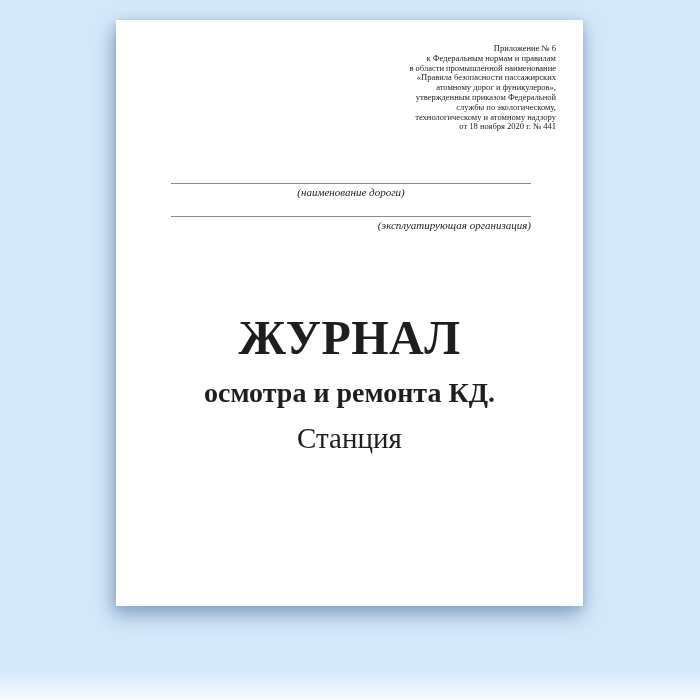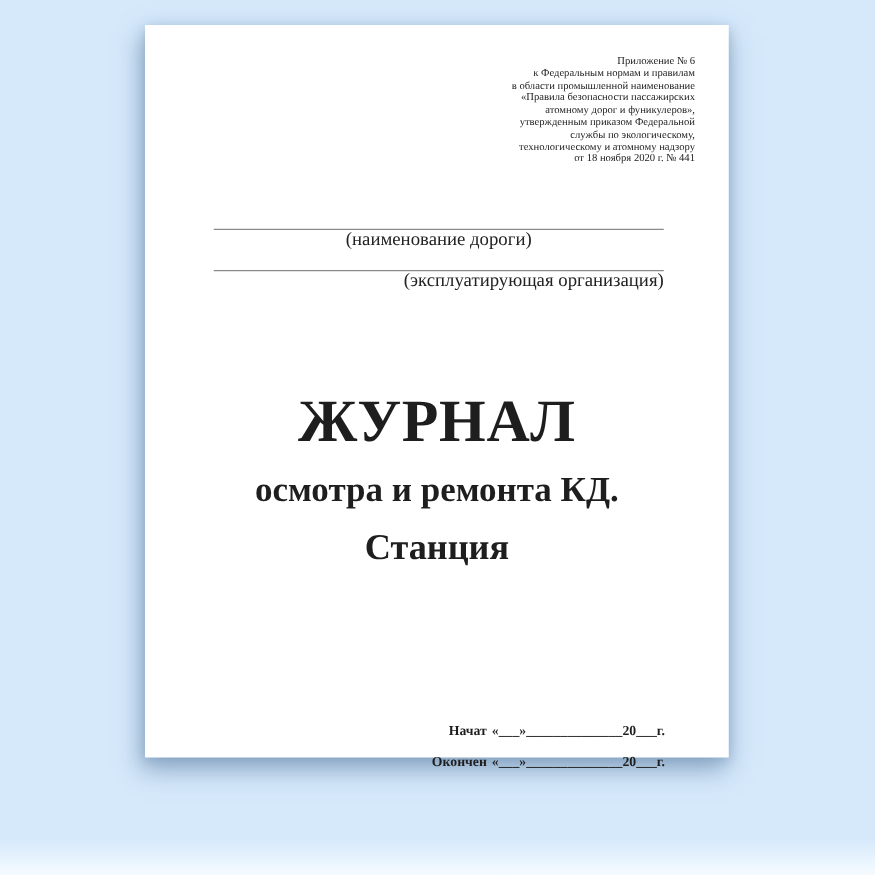--- a/index.html
+++ b/index.html
@@ -42,24 +42,25 @@
     width:360px;
     text-align:center;
   }
   .field-road{top:163px;}
   .field-org{top:196px;text-align:right;}
   .rule{
     height:0;
     border-bottom:1px solid var(--rule);
   }
   .caption{
-    font-size:15px;
+    font-size:11px;
     line-height:13px;
     padding-top:2px;
     color:#222222;
+    font-style:italic;
   }
   .title-block{
     position:absolute;
     left:0;right:0;
     top:252px;
     text-align:center;
   }
   .title{
     font-size:48px;
     font-weight:bold;
@@ -68,21 +69,21 @@
     margin-top:43px;
   }
   .subtitle{
     font-size:28px;
     font-weight:bold;
     line-height:30px;
     margin-top:17px;
   }
   .section{
     font-size:29px;
-    font-weight:bold;
+    font-weight:normal;
     line-height:30px;
     margin-top:15px;
   }
   .dates{
     position:absolute;
     right:51px;
     top:553px;
     text-align:right;
     font-size:11px;
     font-weight:bold;
@@ -118,19 +119,15 @@
       <div class="rule"></div>
       <div class="caption">(эксплуатирующая организация)</div>
     </div>
 
     <div class="title-block">
       <div class="title">ЖУРНАЛ</div>
       <div class="subtitle">осмотра и ремонта КД.</div>
       <div class="section">Станция</div>
     </div>
 
-    <div class="dates">
-      <div class="date-row"><span>Начат</span><span class="date-blank">«___»______________20___г.</span></div>
-      <div class="date-row"><span>Окончен</span><span class="date-blank">«___»______________20___г.</span></div>
-    </div>
 
   </div>
 </div>
 
 </body></html>

